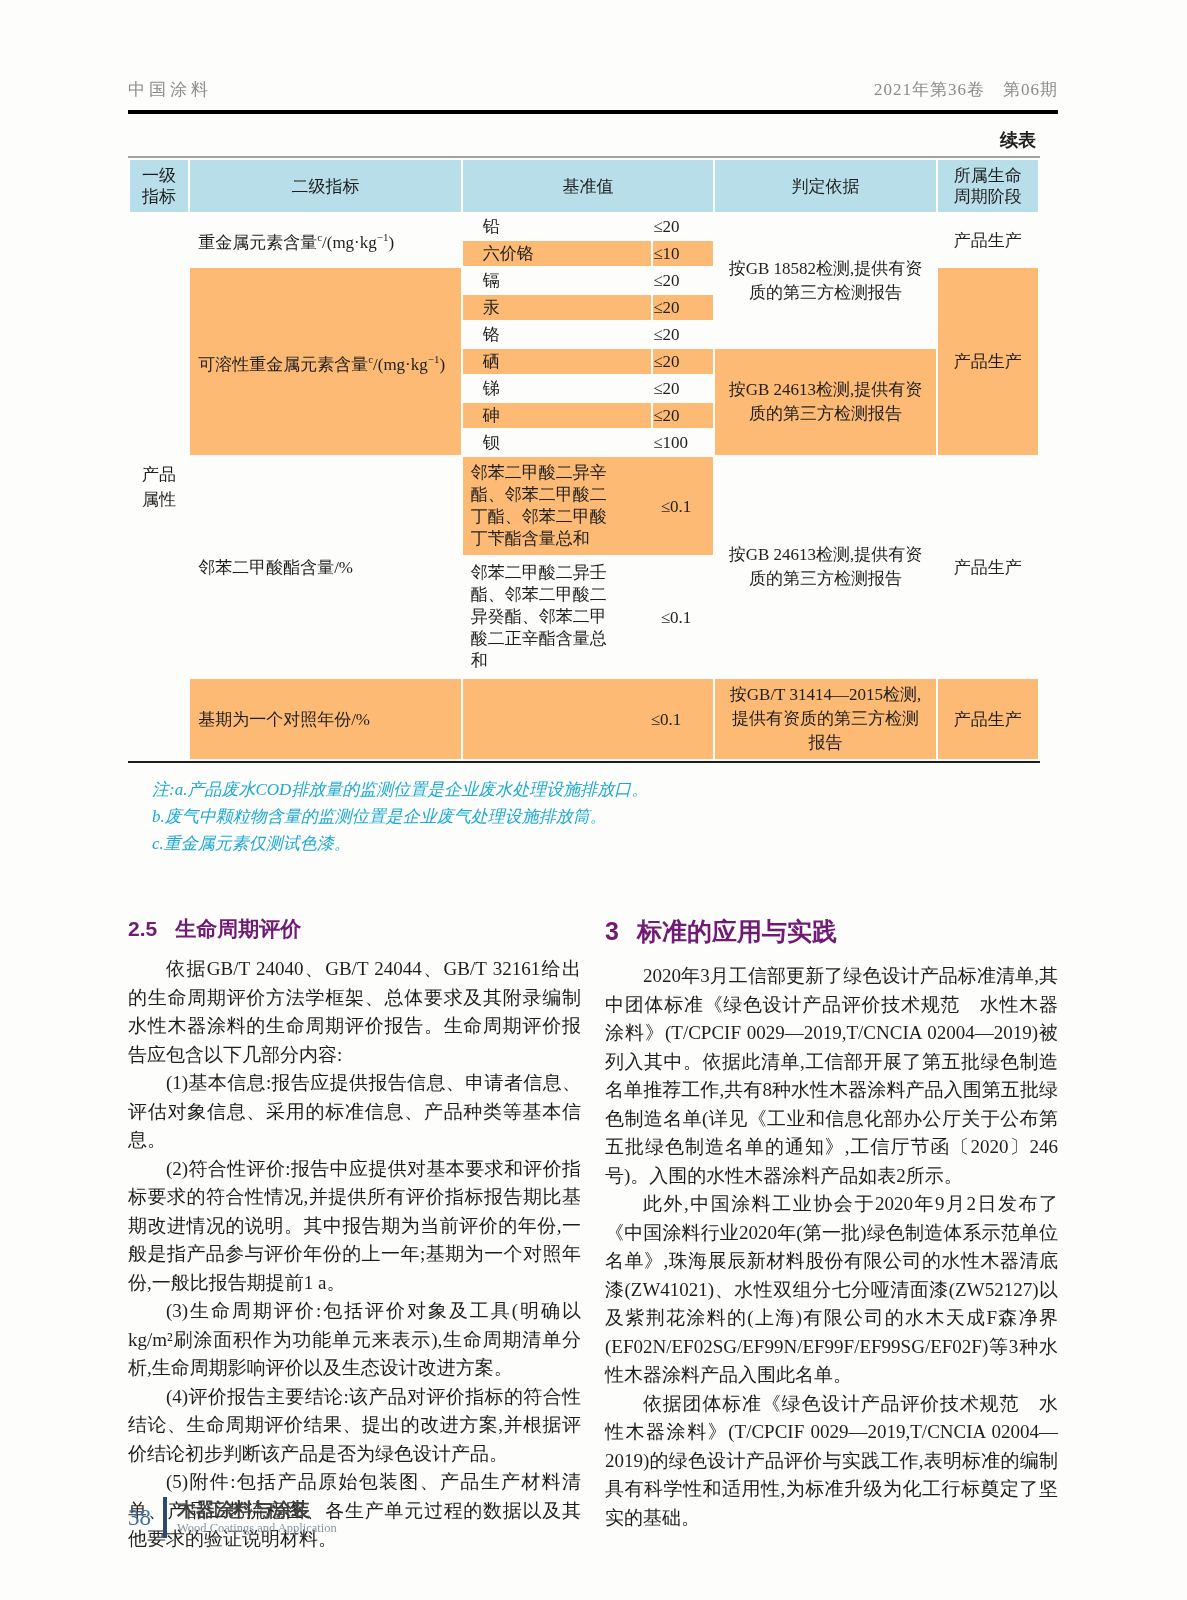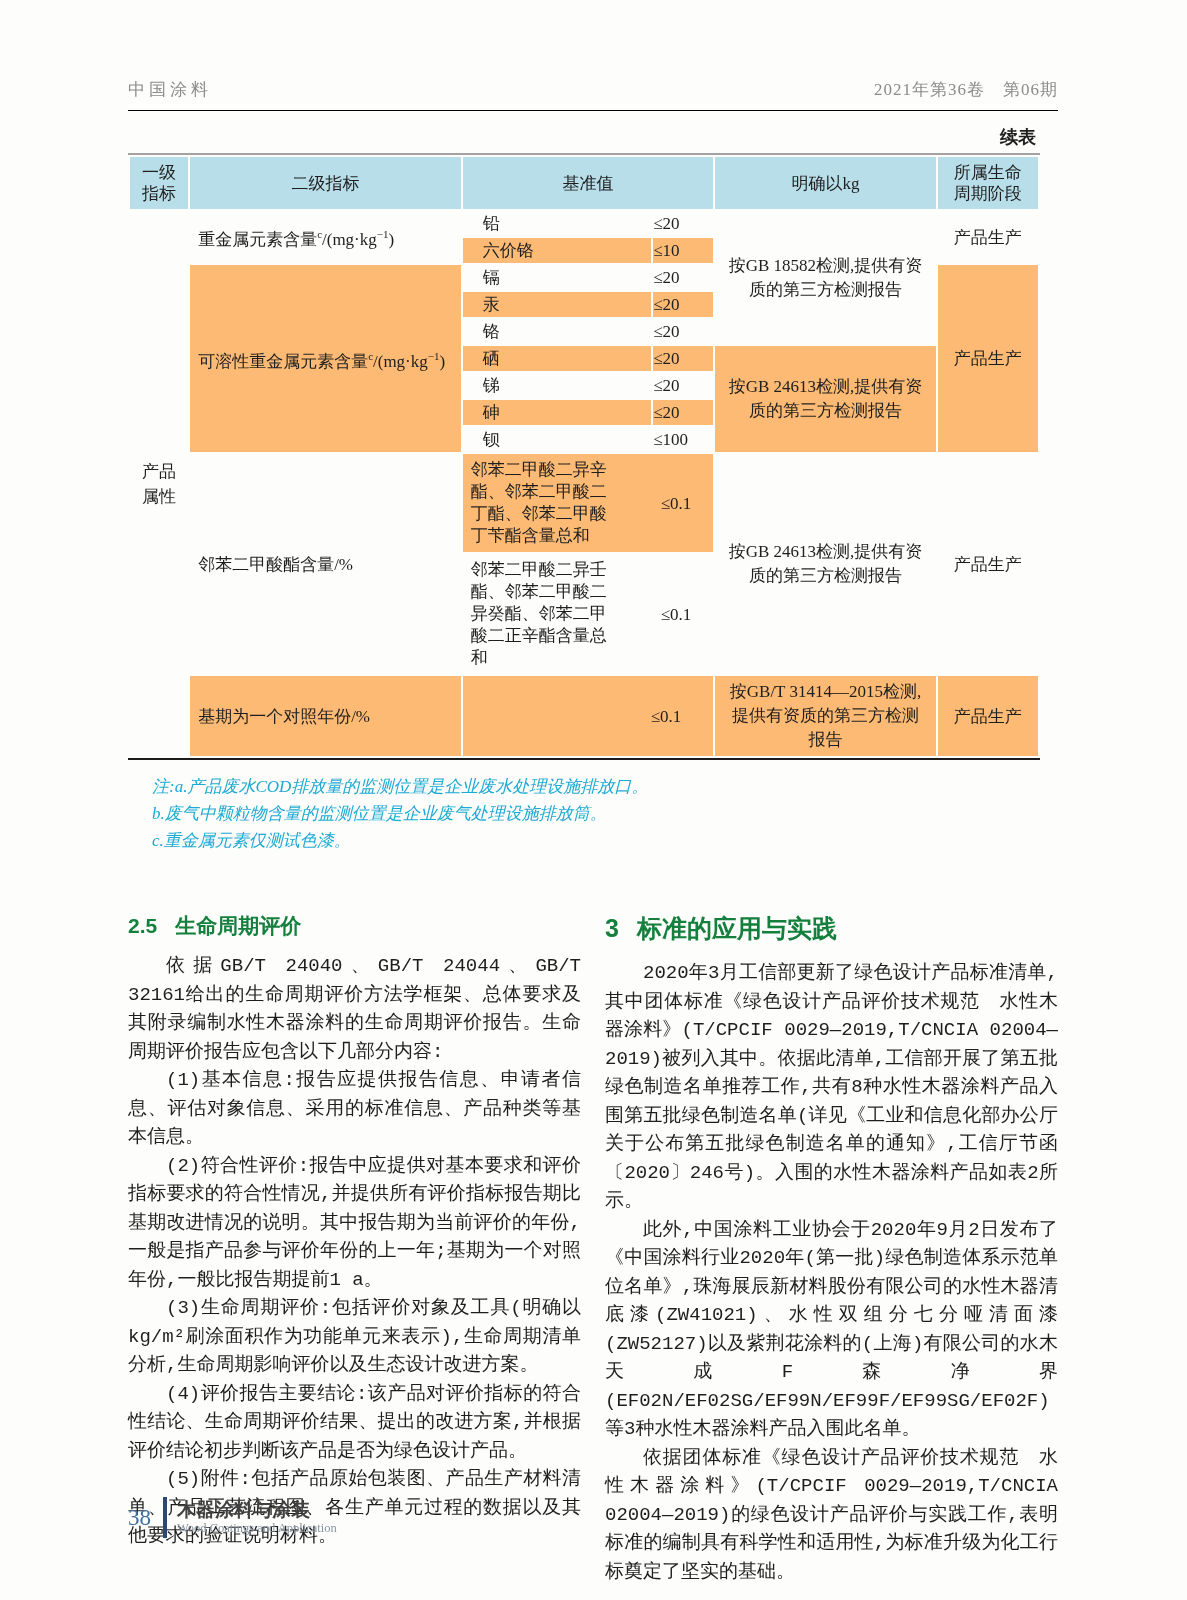--- a/index.html
+++ b/index.html
@@ -2,21 +2,21 @@
 <html><head>
 <meta charset="utf-8">
 <style>
   * { margin:0; padding:0; box-sizing:border-box; }
   body { width:1187px; height:1600px; background:#fdfdfb; position:relative;
          font-family:"Liberation Serif","DejaVu Serif",serif; color:#1e1e1e; }
   .page { position:absolute; left:128px; top:0; width:930px; }
 
   
   .page-head { display:flex; justify-content:space-between; align-items:flex-end;
-               padding-top:78px; padding-bottom:9px; border-bottom:1px solid #000000;
+               padding-top:78px; padding-bottom:9px; border-bottom:4px solid #000000;
                color:#8b8b8b; font-size:17px; }
   .journal-name { letter-spacing:4px; }
   .issue-info { letter-spacing:1px; }
 
   .xubiao { width:912px; text-align:right; font-weight:bold; font-size:18px;
             margin-top:14px; padding-right:4px; }
 
   
   table { width:912px; table-layout:fixed; border-collapse:separate; border-spacing:2px;
           border-top:2px solid #a3a3a3; border-bottom:2px solid #1c1c1c;
@@ -40,25 +40,25 @@
   sup { font-size:11px; }
 
   
   .notes { margin-top:13px; padding-left:24px; font-style:italic;
            font-size:17px; line-height:27px; color:#1ca9d3; }
 
   
   .cols { display:flex; gap:24px; margin-top:58px; }
   .col { flex:1; }
   .sec-h { font-family:"Liberation Sans","DejaVu Sans",sans-serif; font-weight:bold;
-           color:#15803d; }
+           color:#701a75; }
   .sec-h.small { font-size:21px; margin-bottom:12px; }
   .sec-h.big { font-size:25px; margin-bottom:14px; }
   .sec-h .num { margin-right:18px; }
-  .col p { font-size:19px; line-height:28.5px; text-align:justify; text-indent:38px;font-family:Liberation Mono, monospace; }
+  .col p { font-size:19px; line-height:28.5px; text-align:justify; text-indent:38px; }
 
   
   .footer { position:absolute; left:128px; top:1497px; display:flex; align-items:center; }
   .pg-num { font-size:23px; color:#3e6fa0; margin-right:12px; }
   .ft-bar { width:4px; height:41px; background:#2c4a6e; margin-right:10px; }
   .ft-title { font-family:"Liberation Sans","DejaVu Sans",sans-serif; font-weight:bold;
               font-size:19px; color:#404040; line-height:1.15; }
   .ft-sub { font-size:12.5px; color:#8795a1; }
 </style>
 </head>
@@ -80,21 +80,21 @@
         <col style="width:188px">
       <col style="width:60px">
         <col style="width:220px">
         <col style="width:100px">
     </colgroup>
     <tbody>
         <tr>
       <th>一级指标</th>
       <th>二级指标</th>
       <th colspan="2">基准值</th>
-      <th>明确以kg</th>
+      <th>判定依据</th>
       <th>所属生命周期阶段</th>
     </tr>
 
     <tr class="rh">
       <td class="lvl1" rowspan="12">
         <span>产品属性</span>
       </td>
       <td class="c2" rowspan="2"><span>重金属元素含量</span><sup>c</sup><span>/(mg·kg</span><sup>−1</sup><span>)</span></td>
       <td class="sub">铅</td>
       <td>≤20</td>

